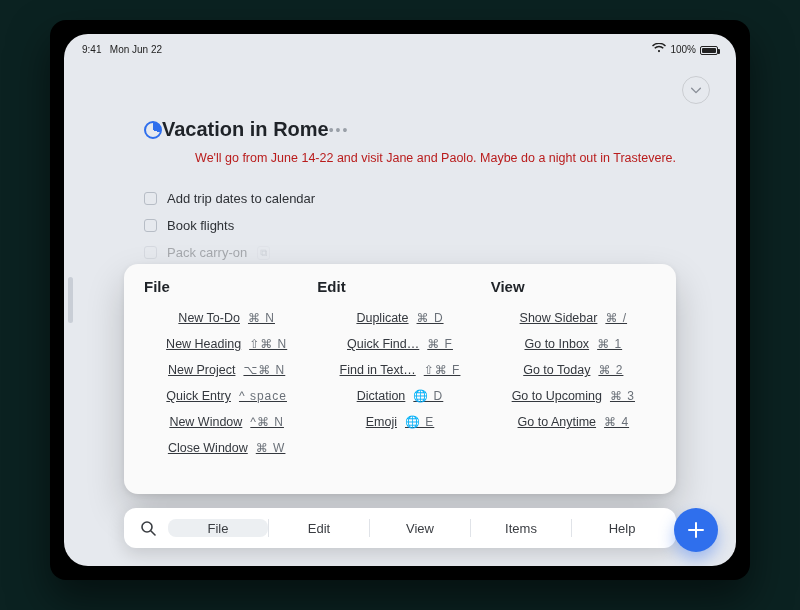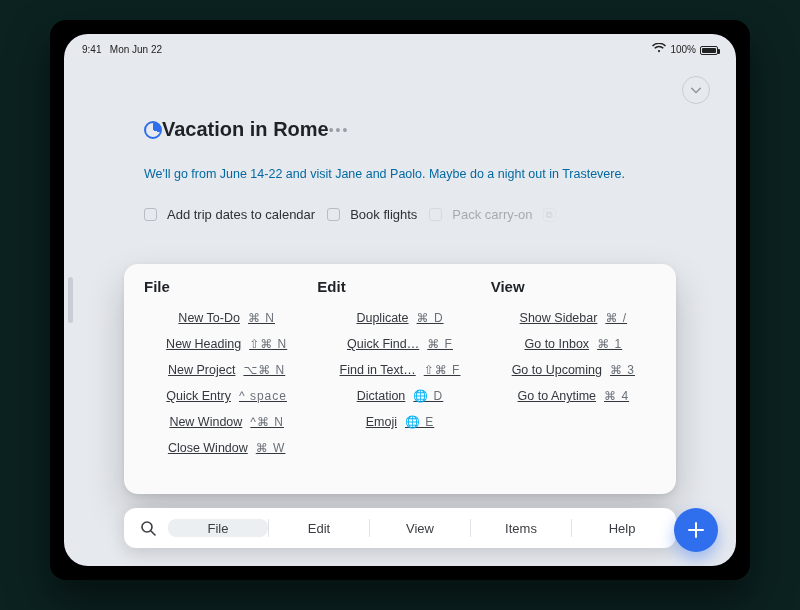--- a/index.html
+++ b/index.html
@@ -29,22 +29,22 @@
     color:#8a8f98;
   }
   .content { position:absolute; left:80px; right:60px; top:84px; color:#2e3136; }
   .title-row { display:flex; align-items:center; }
   .pie {
     width:18px; height:18px; border-radius:50%; border:2px solid #2f6fed;
     background: conic-gradient(#2f6fed 0 110deg, transparent 110deg 360deg);
   }
   h1 { font-size:20px; font-weight:700; color:#1f2328; }
   .dots { color:#9aa0a8; letter-spacing:2px; font-size:14px; }
-  .desc { margin-top:26px; font-size:12.5px; color:#0369a1; }
-  .todos { margin-top:26px; display:flex; flex-direction:row; gap:12px; }
+  .desc { margin-top:10px; font-size:12.5px; color:#b91c1c;text-align:right; }
+  .todos { margin-top:26px; display:flex; flex-direction:column; gap:12px; }
   .todo { display:flex; align-items:center; gap:10px; font-size:13px; color:#2e3136; }
   .checkbox { width:13px; height:13px; border:1.5px solid #b7bdc6; border-radius:3px; flex:none; }
   .todo.faded { opacity:.35; }
   .tinytag { font-size:10px; color:#a7adb6; border:1px solid #d6dae0; border-radius:3px; padding:0 2px; }
 
   .side-pill { position:absolute; left:4px; top:50%; width:5px; height:46px; transform:translateY(-50%);
     background:#c9ced6; border-radius:3px; }
 
   
   .panel {
@@ -191,20 +191,24 @@
           <h2>View</h2>
           <div class="row">
             <span>Show Sidebar</span>
             <span class="sc">⌘ /</span>
           </div>
           <div class="row">
             <span>Go to Inbox</span>
             <span class="sc">⌘ 1</span>
           </div>
           <div class="row">
+            <span>Go to Today</span>
+            <span class="sc">⌘ 2</span>
+          </div>
+          <div class="row">
             <span>Go to Upcoming</span>
             <span class="sc">⌘ 3</span>
           </div>
           <div class="row">
             <span>Go to Anytime</span>
             <span class="sc">⌘ 4</span>
           </div>
         </div>
       </div>
 

